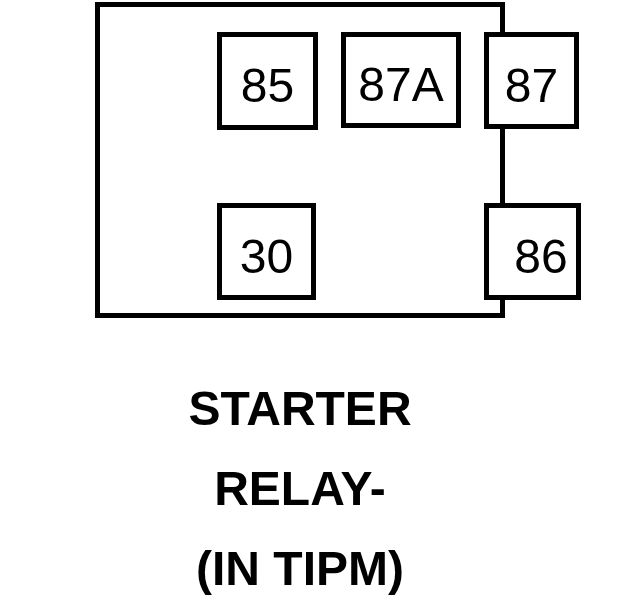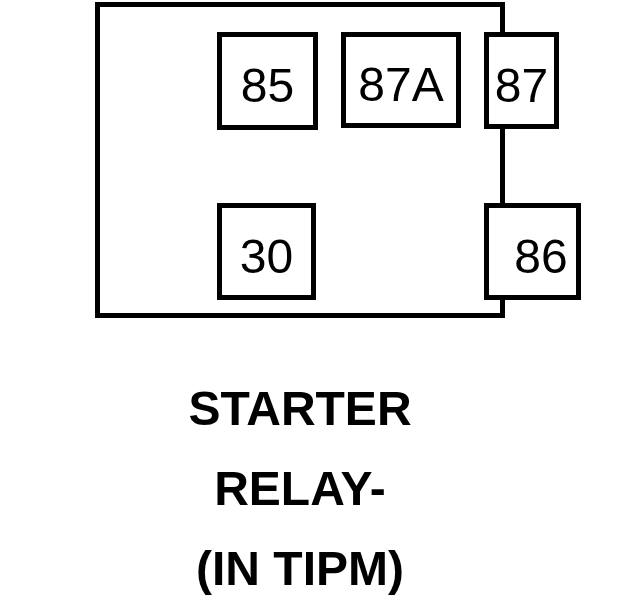--- a/index.html
+++ b/index.html
@@ -36,21 +36,21 @@
     display: flex;
     align-items: center;
     justify-content: center;
     font-size: 48px;
     font-weight: normal;
     padding-top: 10px; 
     line-height: 1;
   }
   .pin-85  { left: 117px; top: 25px;  width: 101px; height: 98px; }
   .pin-87a { left: 241px; top: 25px;  width: 120px; height: 96px; align-items: center; }
-  .pin-87  { left: 384px; top: 25px;  width: 75px;  height: 97px; }
+  .pin-87  { left: 384px; top: 25px;  width: 95px;  height: 97px; }
   .pin-30  { left: 117px; top: 196px; width: 99px;  height: 97px; }
   .pin-86  { left: 384px; top: 196px; width: 97px;  height: 97px; padding-left: 17px; }
 
   
   .caption {
     position: absolute;
     left: 95px;
     top: 369px;
     width: 410px;
     text-align: center;

